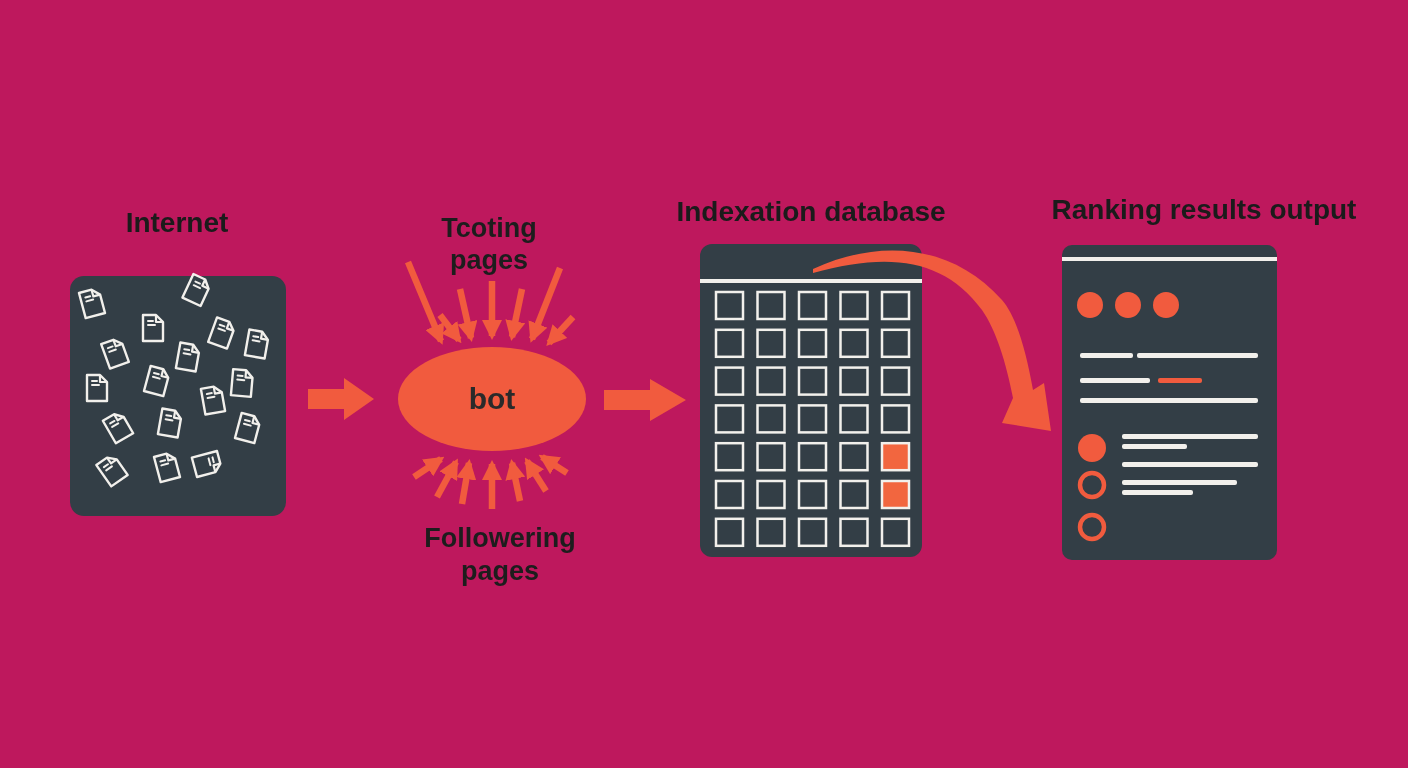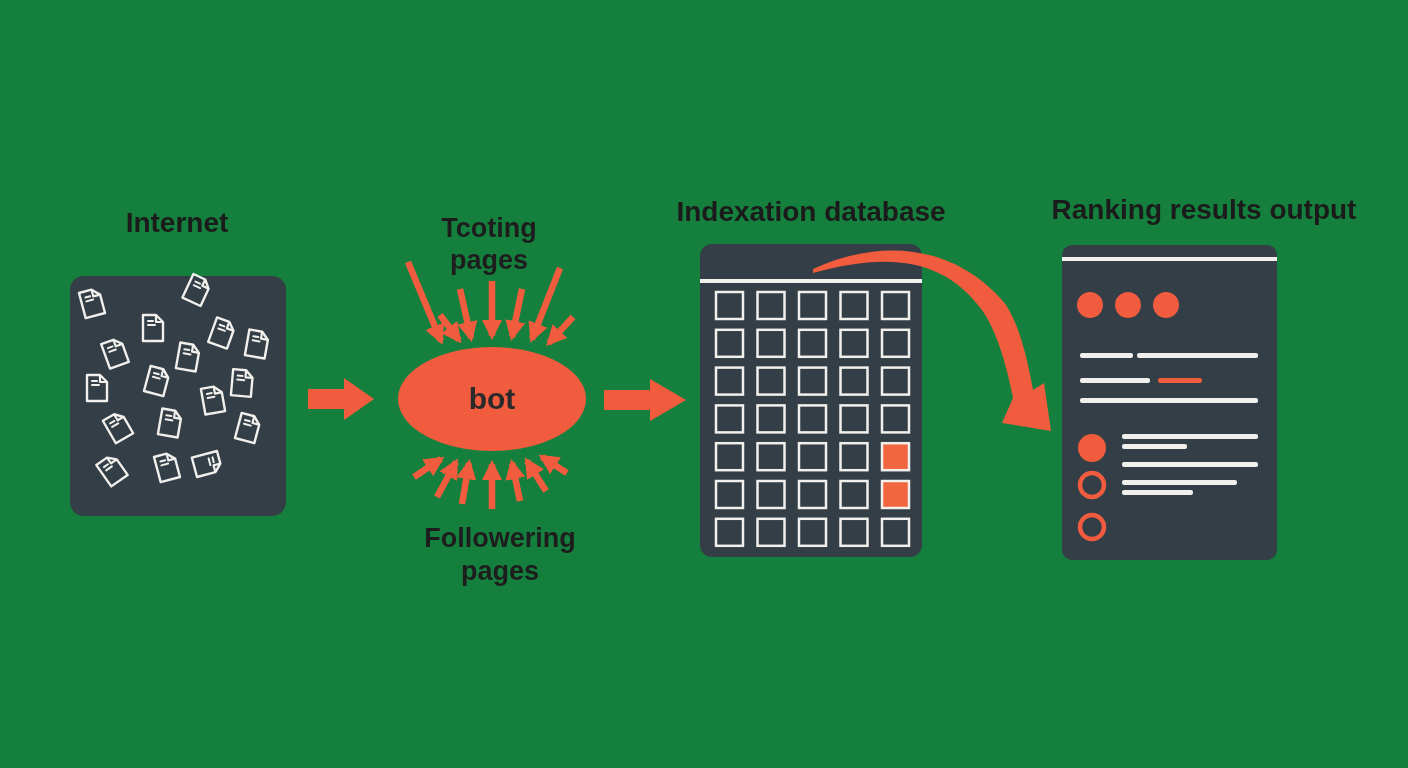--- a/index.html
+++ b/index.html
@@ -1,16 +1,16 @@
 <!DOCTYPE html>
 <html><head>
 <meta charset="utf-8">
 <style>
   html,body{margin:0;padding:0;background:#ffffff;}
-  .stage{position:relative;width:1408px;height:768px;background:#15803d;overflow:hidden;
+  .stage{position:relative;width:1408px;height:768px;background:#be185d;overflow:hidden;
          font-family:"Liberation Sans", sans-serif;}
   svg{display:block;}
   text{font-family:"Liberation Sans", sans-serif;}
   .title{font-size:28px;font-weight:600;fill:#1b1b1b;text-anchor:middle;}
   .flowlabel{font-size:27px;font-weight:600;fill:#1d1d1d;text-anchor:middle;}
   .botlabel{font-size:30px;font-weight:600;fill:#2a2a2a;text-anchor:middle;}
 </style>
 </head>
 <body>
 

